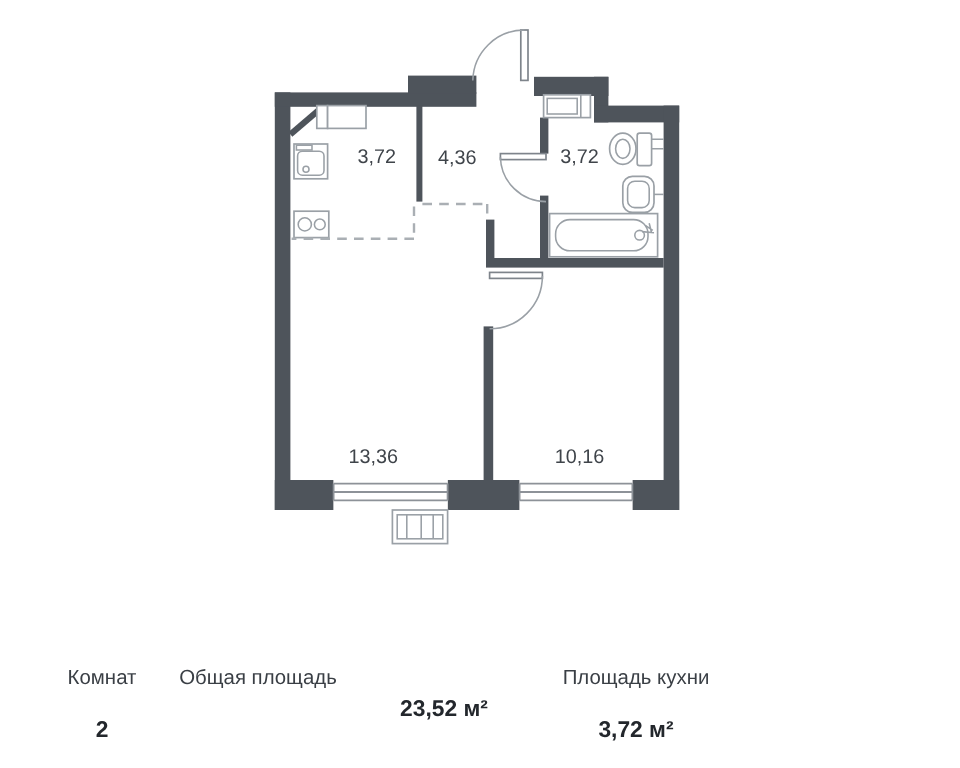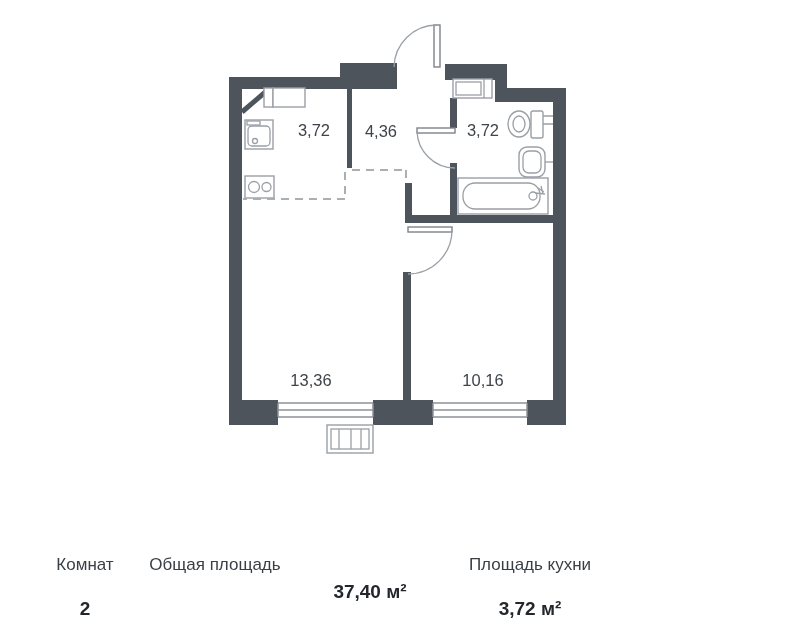--- a/index.html
+++ b/index.html
@@ -131,21 +131,21 @@
 
   <div class="summary">
     <div class="cell c1">
       <div class="hdr">Комнат</div>
       <div class="val">2</div>
     </div>
     <div class="cell c2">
       <div class="hdr">Общая площадь</div>
     </div>
     <div class="cell c3">
-      <div class="val">37,40 м²</div>
+      <div class="val">23,52 м²</div>
     </div>
     <div class="cell c4">
       <div class="hdr">Площадь кухни</div>
       <div class="val">3,72 м²</div>
     </div>
   </div>
 
 </div>
 
 </body></html>

